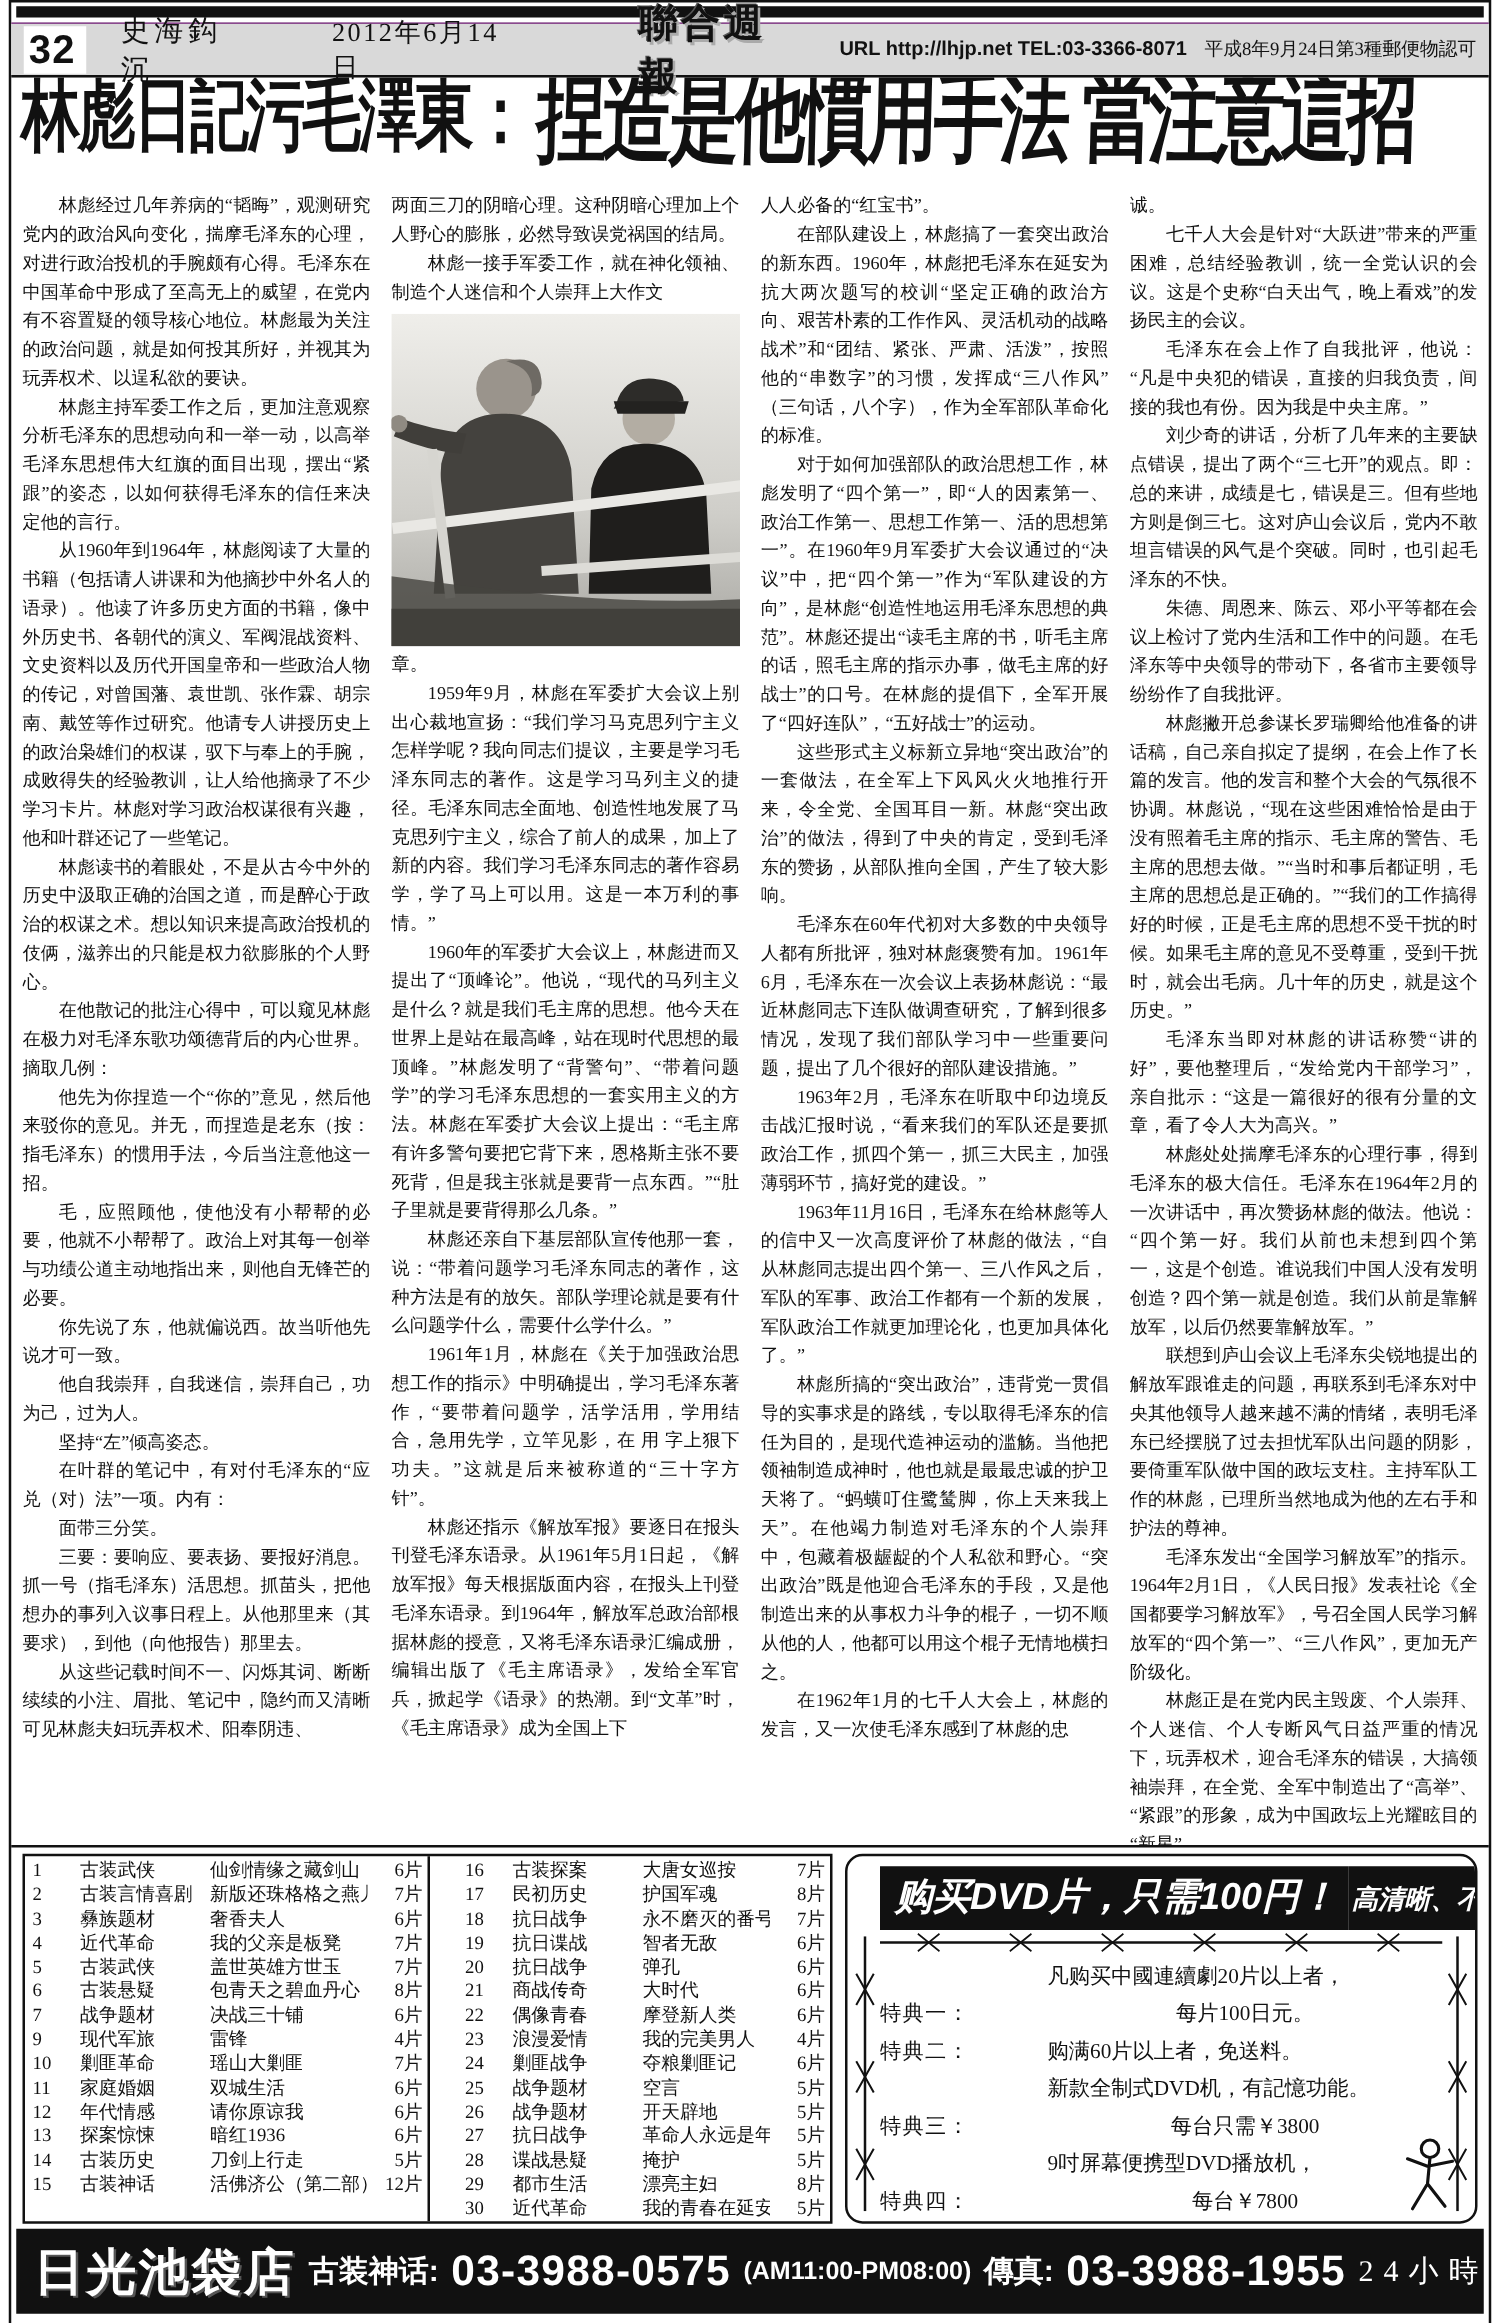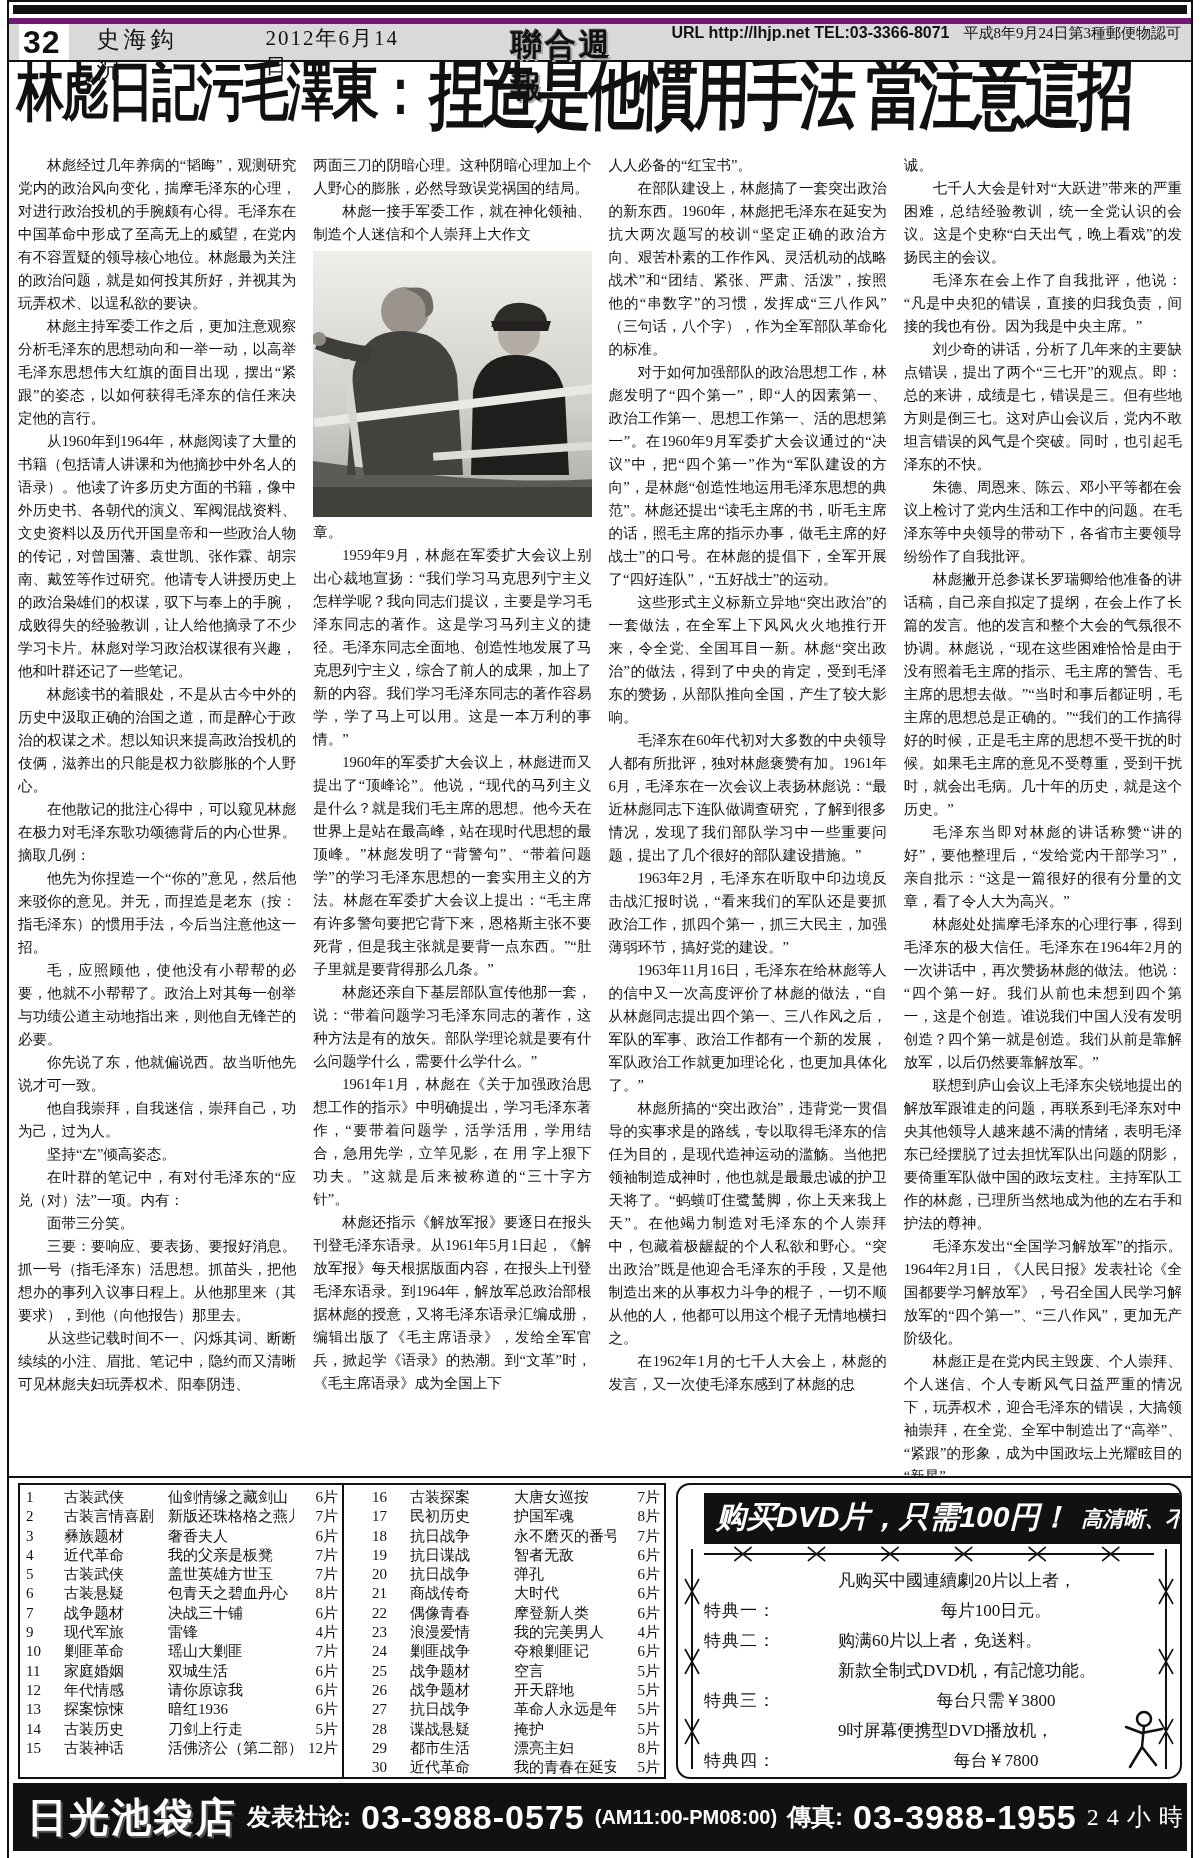--- a/index.html
+++ b/index.html
@@ -1,20 +1,20 @@
 <!DOCTYPE html>
 <html lang="zh"><head>
 <meta charset="utf-8">
 <style>
   html,body{margin:0;padding:0;background:#fff;}
   body{width:1200px;font-family:"Liberation Serif","DejaVu Serif",serif;color:#111;}
   .page{width:1186px;margin:0 auto;border:2px solid #111;box-sizing:border-box;background:#fff;position:relative;}
   .topbar{height:9px;background:#111;margin:3px 4px 4px 4px;}
   
-  .hdr{height:44px;background:#d9d9d9;border-top:6px solid #701a75;border-bottom:2px solid #111;display:flex;padding:0 10px;box-sizing:border-box;gap:14px;}
+  .hdr{height:44px;background:#d9d9d9;border-top:1px solid #701a75;border-bottom:2px solid #111;display:flex;align-items:center;padding:0 10px;box-sizing:border-box;gap:14px;}
   .pageno{font-family:"Liberation Sans",sans-serif;font-weight:900;font-size:32px;letter-spacing:1px;background:#fff;padding:0 8px 2px 4px;line-height:36px;}
   .section{font-size:23px;letter-spacing:4px;margin-left:14px;}
   .date{font-size:21px;margin-left:56px;letter-spacing:2px;}
   .masthead{font-family:"Liberation Sans",sans-serif;font-weight:900;font-size:31px;letter-spacing:3px;margin-left:88px;color:#111;text-shadow:2px 2px 0 #aaa, -1px -1px 0 #555;}
   .contact{font-family:"Liberation Sans",sans-serif;font-weight:bold;font-size:16px;margin-left:22px;white-space:nowrap;}
   .permit{font-size:15px;margin-left:auto;white-space:nowrap;}
   
   .headline{display:flex;align-items:flex-start;padding:10px 8px 6px 8px;height:86px;box-sizing:border-box;overflow:hidden;white-space:nowrap;}
   .hl-prefix{font-family:"Liberation Sans",sans-serif;font-weight:900;font-size:47px;letter-spacing:-2px;transform:scaleY(1.35);transform-origin:bottom left;}
   .hl-main{font-family:"Liberation Sans",sans-serif;font-weight:900;font-size:56px;letter-spacing:-3px;margin-left:6px;transform:scaleY(1.38) skewX(-2deg);transform-origin:bottom left;}
@@ -397,20 +397,20 @@
       <div class="ad-note">（歡迎來電索取更多目錄）</div>
       <svg class="wireman" viewBox="0 0 44 62">
         <circle cx="22" cy="10" r="7" fill="none" stroke="#111" stroke-width="2.5"></circle>
         <path d="M22 17 L20 38 M20 24 L4 18 M20 24 L40 20 M20 38 L8 58 M20 38 L34 56" stroke="#111" stroke-width="2.5" fill="none" stroke-linecap="round"></path>
       </svg>
     </div>
   </div>
 
   <div class="footbar">
     <span class="shop">日光池袋店</span>
-    <span class="ft-lbl">发表社论:</span>
+    <span class="ft-lbl">古装神话:</span>
     <span class="ft-num">03-3988-0575</span>
     <span class="ft-hours">(AM11:00-PM08:00)</span>
     <span class="ft-lbl">傳真:</span>
     <span class="ft-num">03-3988-1955</span>
     <span class="ft-always">24小時</span>
   </div>
 </div>
 
 </body></html>

